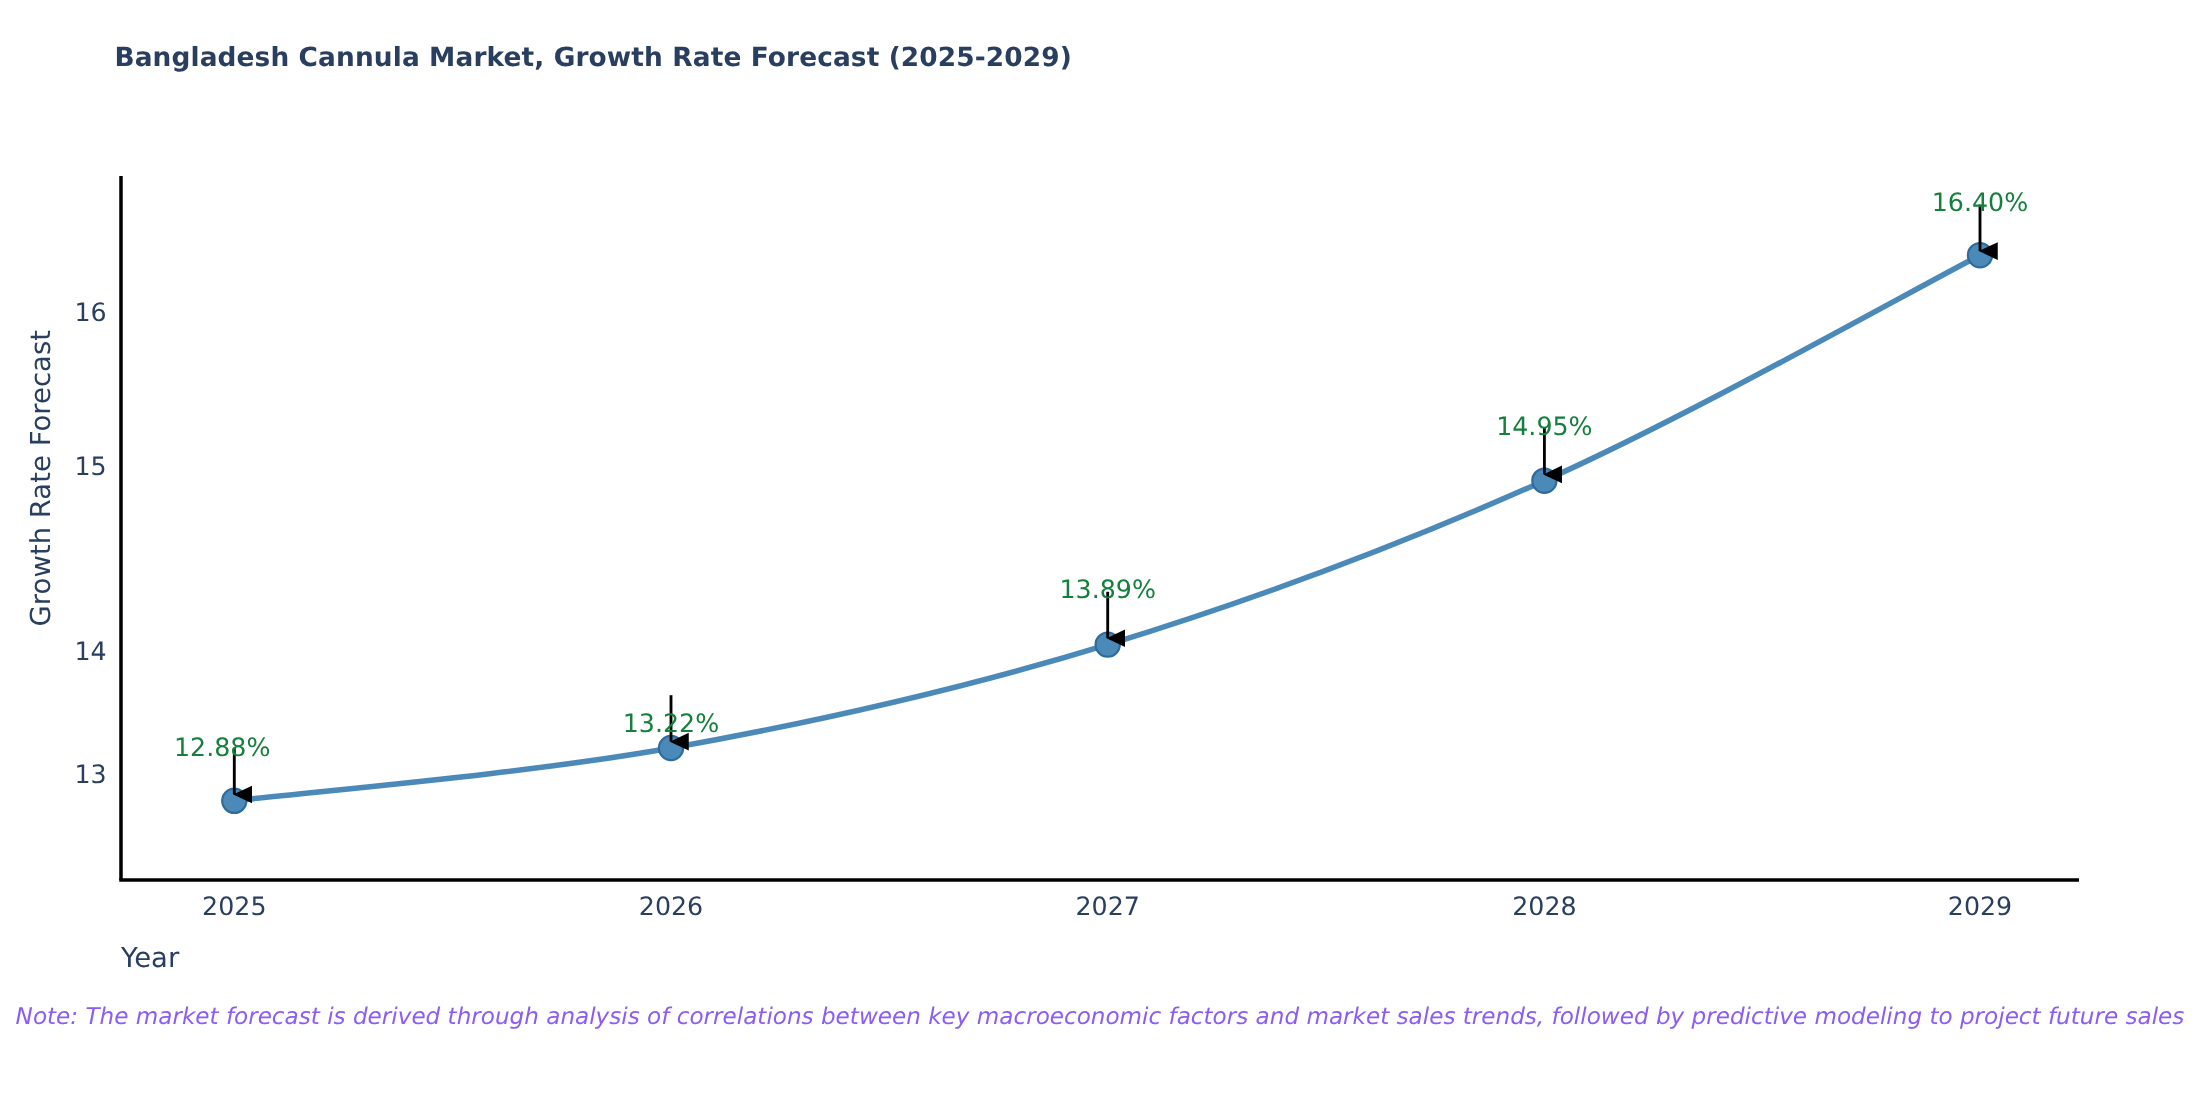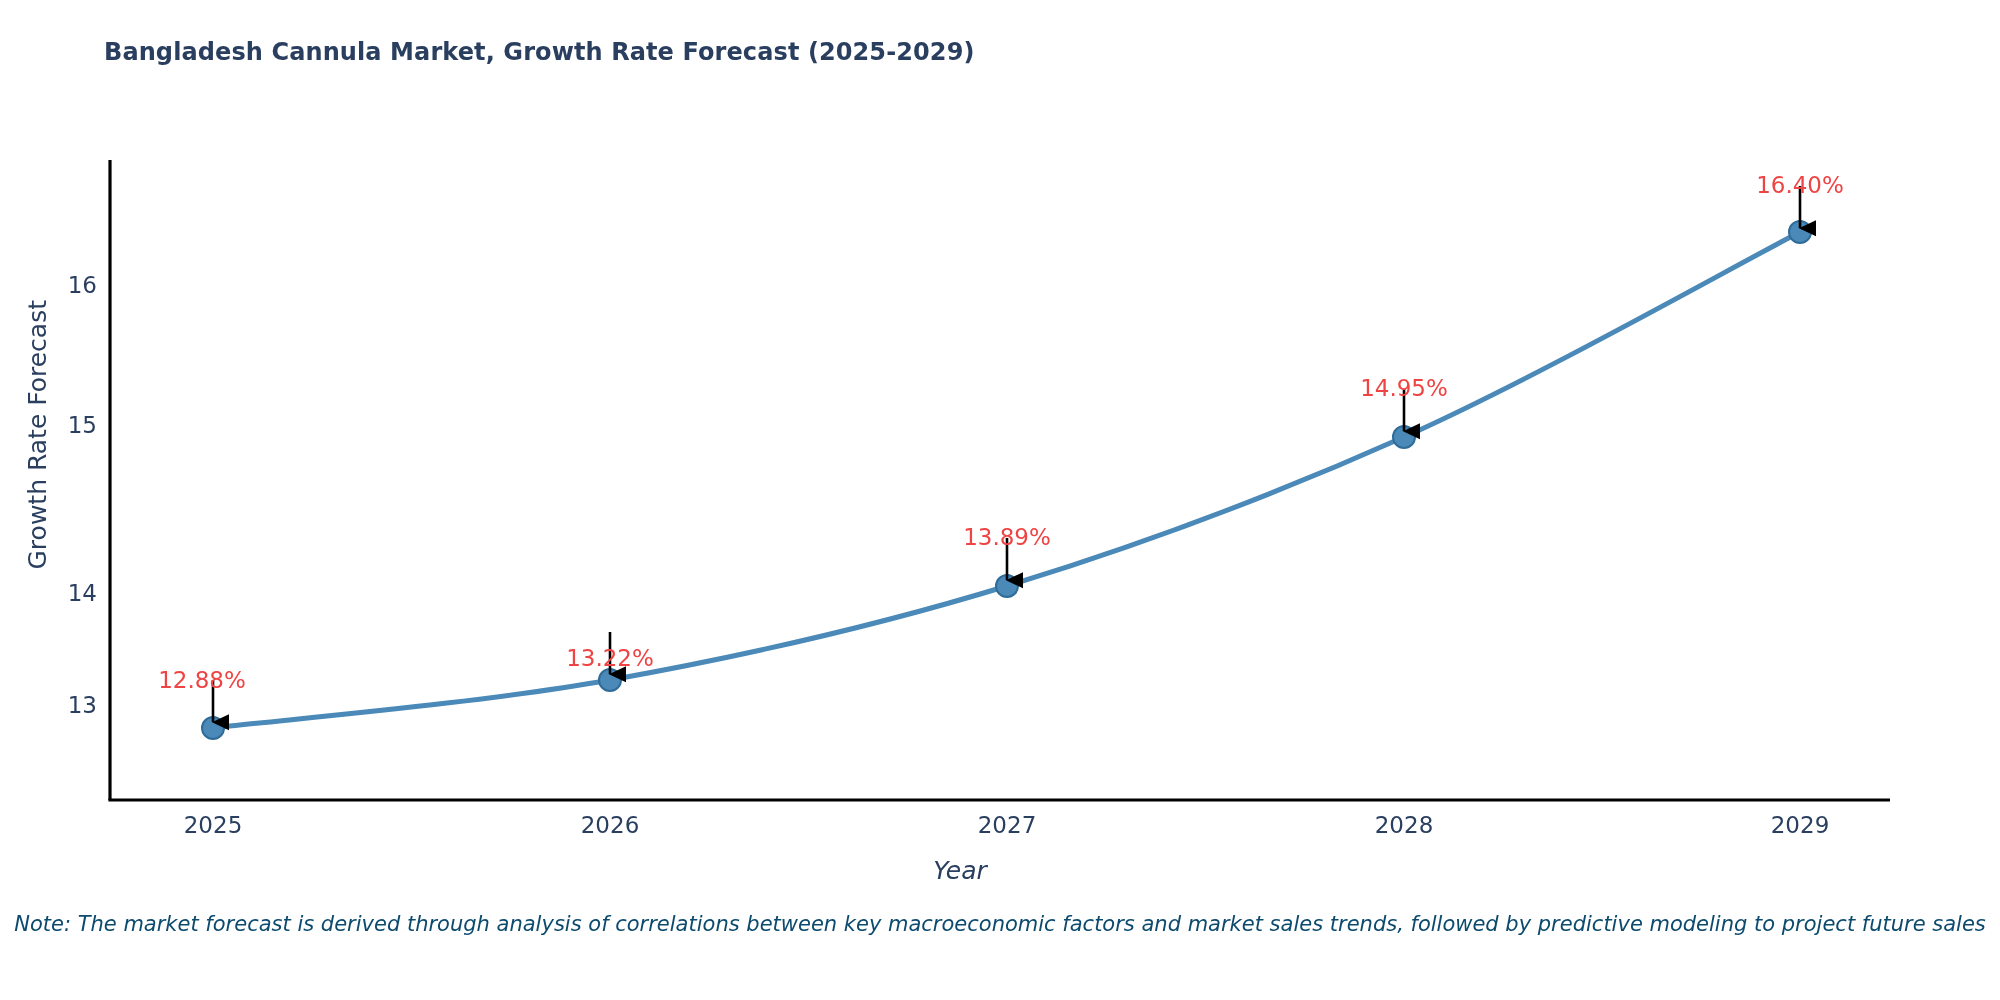--- a/index.html
+++ b/index.html
@@ -46,25 +46,24 @@
     transform-origin: center center;
     font-size: 25px;
     color: #2a3f5f;
     white-space: nowrap;
   }
   #x-axis-title {
     position: absolute;
     left: 110px;
     top: 856px;
     width: 1700px;
-    text-align: center;
+    text-align: left;
     font-size: 25px;
     color: #2a3f5f;
     white-space: nowrap;
-    font-style: italic;
   }
 
   
   .y-tick-label {
     position: absolute;
     right: 1903px;       
     text-align: center;
     font-size: 23px;
     color: #2a3f5f;
     transform: translateY(-50%);
@@ -76,35 +75,35 @@
     font-size: 23px;
     color: #2a3f5f;
     transform: translateX(-50%);
     white-space: nowrap;
   }
 
   
   .point-label {
     position: absolute;
     font-size: 23px;
-    color: #ef4444;
+    color: #15803d;
     transform: translateX(-50%);
     white-space: nowrap;
   }
 
   
   #chart-note {
     position: absolute;
     left: 0;
     top: 912px;
     width: 2000px;
     text-align: center;
     font-size: 21px;
     font-style: italic;
-    color: #0c4a6e;
+    color: #8b5cf6;
     white-space: nowrap;
   }
 
   svg.overlay {
     position: absolute;
     left: 0;
     top: 0;
     width: 2000px;
     height: 1000px;
     pointer-events: none;

